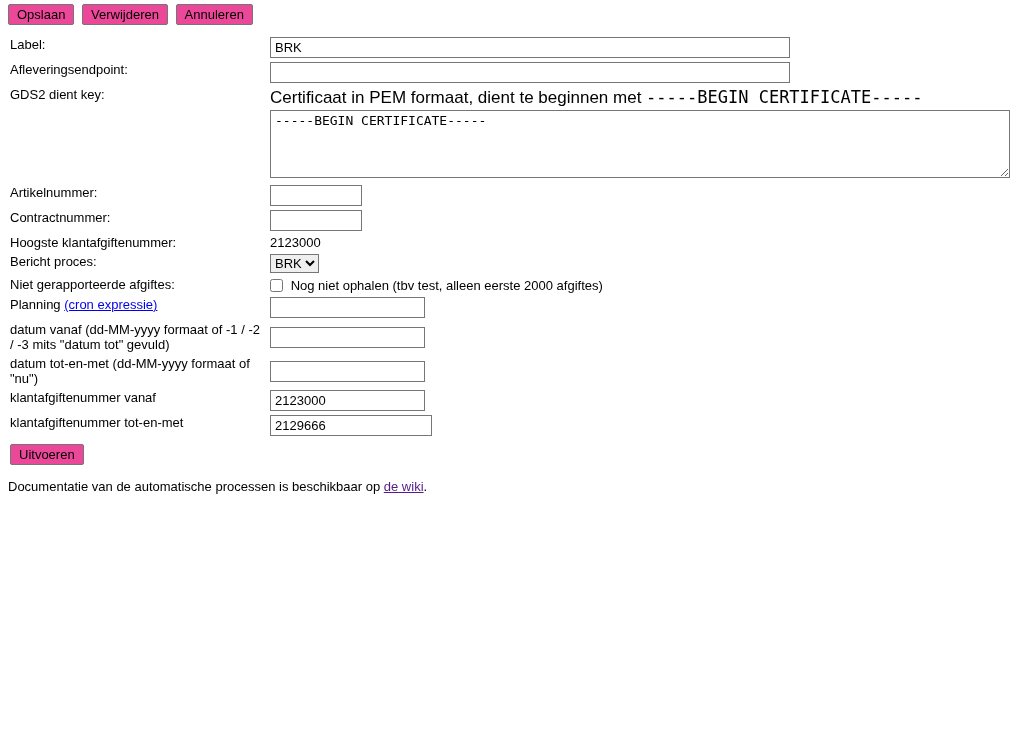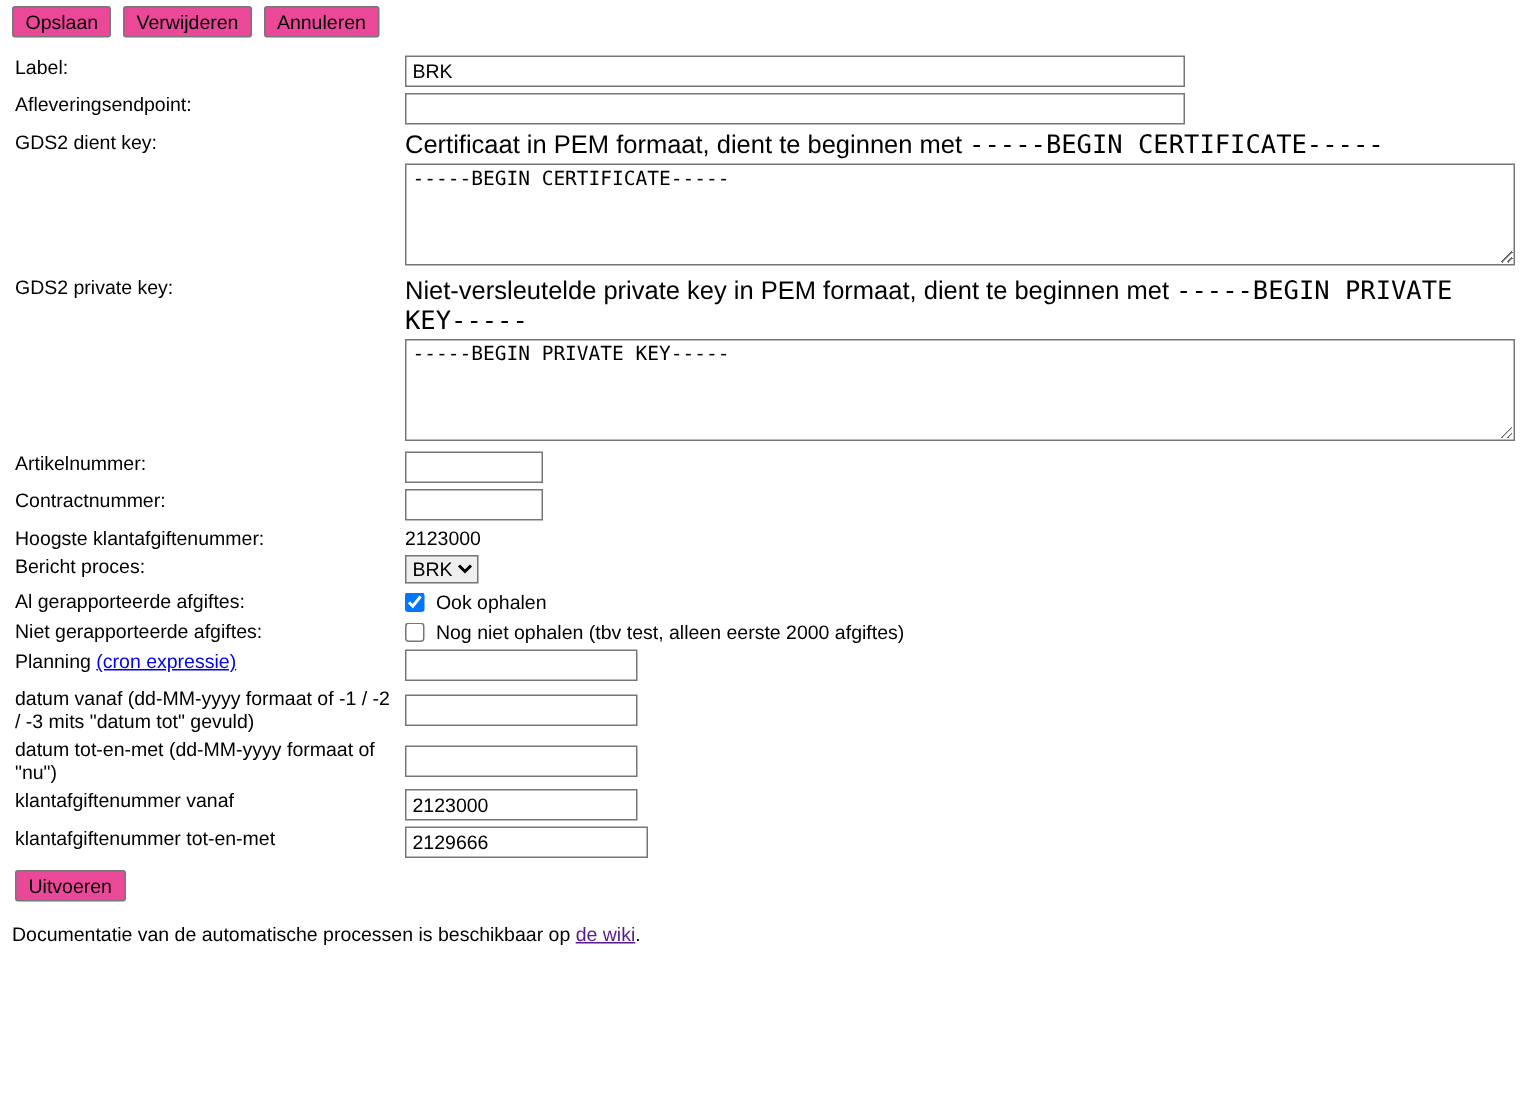--- a/index.html
+++ b/index.html
@@ -115,53 +115,37 @@
     <tr>
       <td class="lbl">GDS2 dient key:</td>
       <td>
         <div class="hint">
           <span>Certificaat in PEM formaat, dient te beginnen met </span><span class="mono">-----BEGIN CERTIFICATE-----</span>
         </div>
         <textarea style="width: 740px; height: 68px;">-----BEGIN CERTIFICATE-----</textarea>
       </td>
     </tr>
     <tr>
-      <td class="lbl">GDS2 private key:</td>
-      <td>
-        <div class="hint">
-          <span>Niet-versleutelde private key in PEM formaat, dient te beginnen met </span><span class="mono">-----BEGIN PRIVATE KEY-----</span>
-        </div>
-        <textarea style="width: 740px; height: 68px;">-----BEGIN PRIVATE KEY-----</textarea>
-      </td>
-    </tr>
-    <tr>
       <td class="lbl">Artikelnummer:</td>
       <td><input type="text" style="width: 92px;" value=""></td>
     </tr>
     <tr>
       <td class="lbl">Contractnummer:</td>
       <td><input type="text" style="width: 92px;" value=""></td>
     </tr>
     <tr>
       <td class="lbl">Hoogste klantafgiftenummer:</td>
       <td>2123000</td>
     </tr>
     <tr>
       <td class="lbl">Bericht proces:</td>
       <td>
         <select>
           <option>BRK</option>
         </select>
-      </td>
-    </tr>
-    <tr>
-      <td class="lbl">Al gerapporteerde afgiftes:</td>
-      <td>
-        <input type="checkbox" checked="" style="">
-        <span class="chklabel">Ook ophalen</span>
       </td>
     </tr>
     <tr>
       <td class="lbl">Niet gerapporteerde afgiftes:</td>
       <td>
         <input type="checkbox" style="">
         <span class="chklabel">Nog niet ophalen (tbv test, alleen eerste 2000 afgiftes)</span>
       </td>
     </tr>
     <tr>

